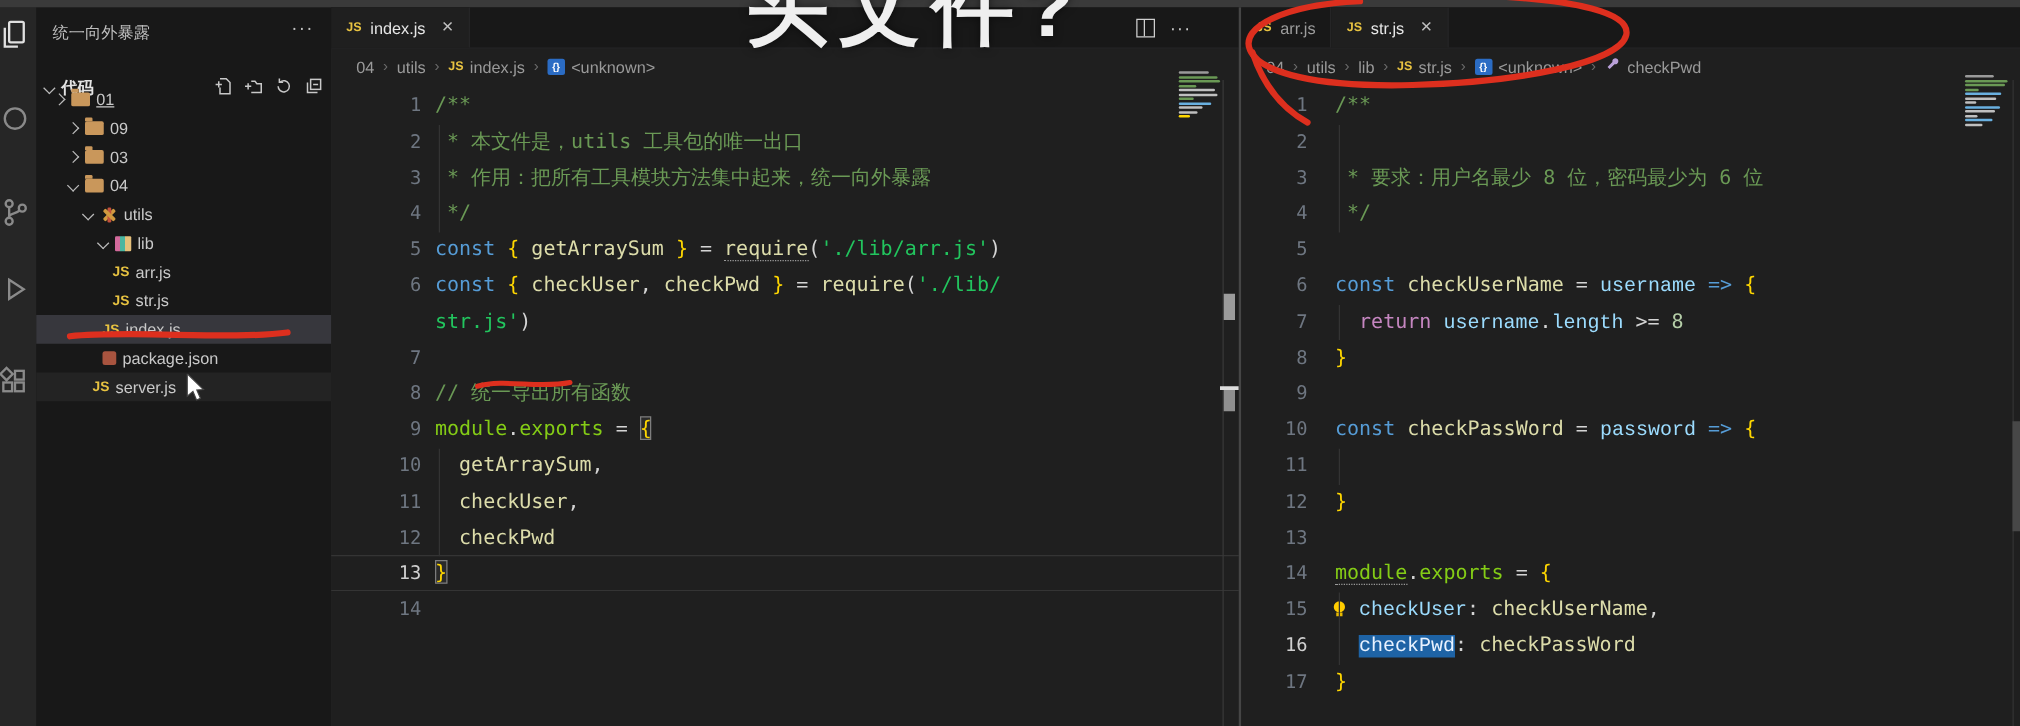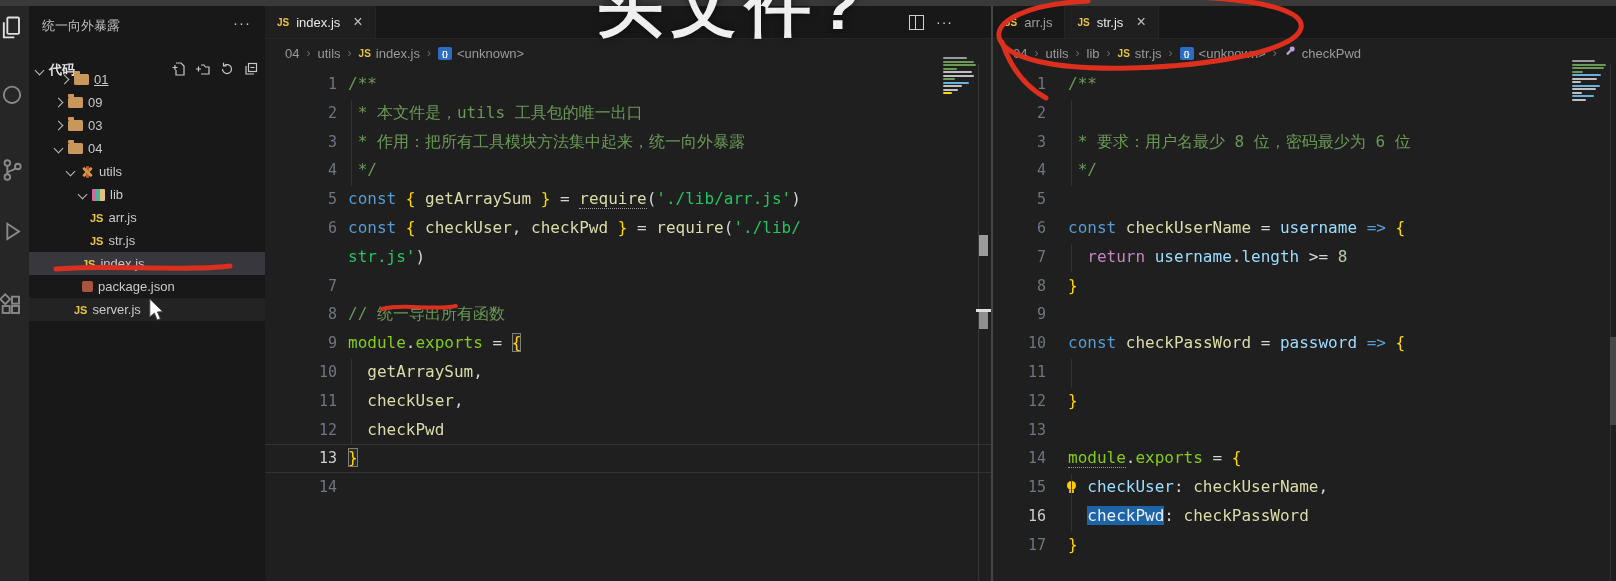--- a/index.html
+++ b/index.html
@@ -67,21 +67,21 @@
   .lnum{flex:none;text-align:right;color:#6e7681;font-size:15px;}
   .pane-m .lnum{width:72px;}
   .pane-m .ltext{padding-left:11px;}
   .pane-r .lnum{width:53px;}
   .pane-r .ltext{padding-left:22px;}
   .lnum.bright{color:#cfcfcf;}
   .ltext{white-space:pre;}
   .c-com{color:#6a9955;}
   .c-kw{color:#569cd6;}
   .c-fn{color:#dcdcaa;}
-  .c-var{color:#9cdcfe;}
+  .c-var{color:#9cdcfe;font-family:Liberation Mono, monospace;}
   .c-str{color:#22c55e;}
   .c-teal{color:#84cc16;}
   .c-pink{color:#c586c0;}
   .c-num{color:#b5cea8;}
   .c-pl{color:#d4d4d4;}
   .c-gold{color:#ffd700;}
   .m-match{outline:1px solid #7d7d7d;outline-offset:-1px;background:rgba(120,120,120,.12);}
   .m-dots{border-bottom:1.6px dotted #9a9a9a;}
   .m-sel{background:#1e63a5;color:#e8f2ff;}
   .guide{position:absolute;width:1px;background:#333;}
@@ -177,21 +177,21 @@
         <span><svg width="16" height="16" viewBox="0 0 16 16">
               <g fill="none" stroke="#c8c8c8" stroke-width="1.2">
                 <rect x="5.5" y="2.5" width="8" height="8"></rect>
                 <path d="M7.5 6.5 h4"></path>
                 <path d="M3 5 v8 h8"></path>
               </g>
             </svg></span>
       </span>
     </div>
     <div class="tree" id="tree">
-        <div class="trow" style="padding-left: 25px; text-decoration: underline;">
+        <div class="trow" style="padding-left: 8px; text-decoration: underline;">
     <span class="chev"></span>
     <span class="ticon ic-folder"></span>
     <span class="tlabel">01</span>
   </div>
         <div class="trow" style="padding-left: 19px;">
     <span class="chev"></span>
     <span class="ticon ic-folder"></span>
     <span class="tlabel">09</span>
   </div>
         <div class="trow" style="padding-left: 19px;">

